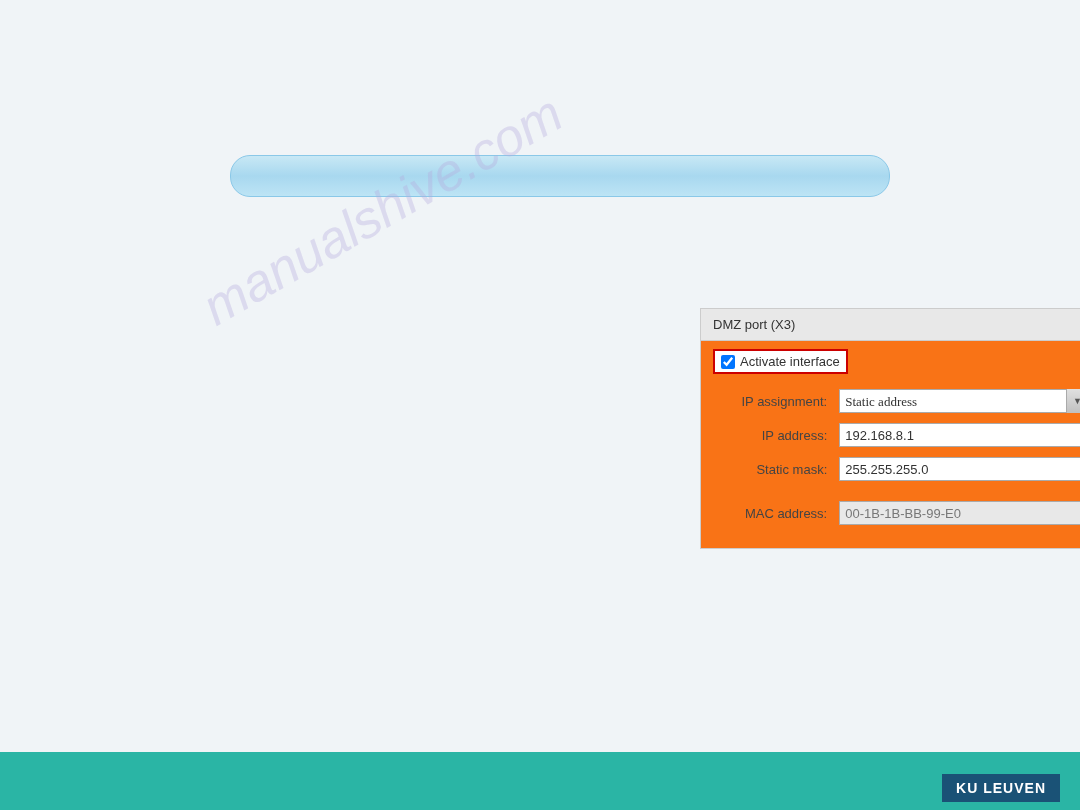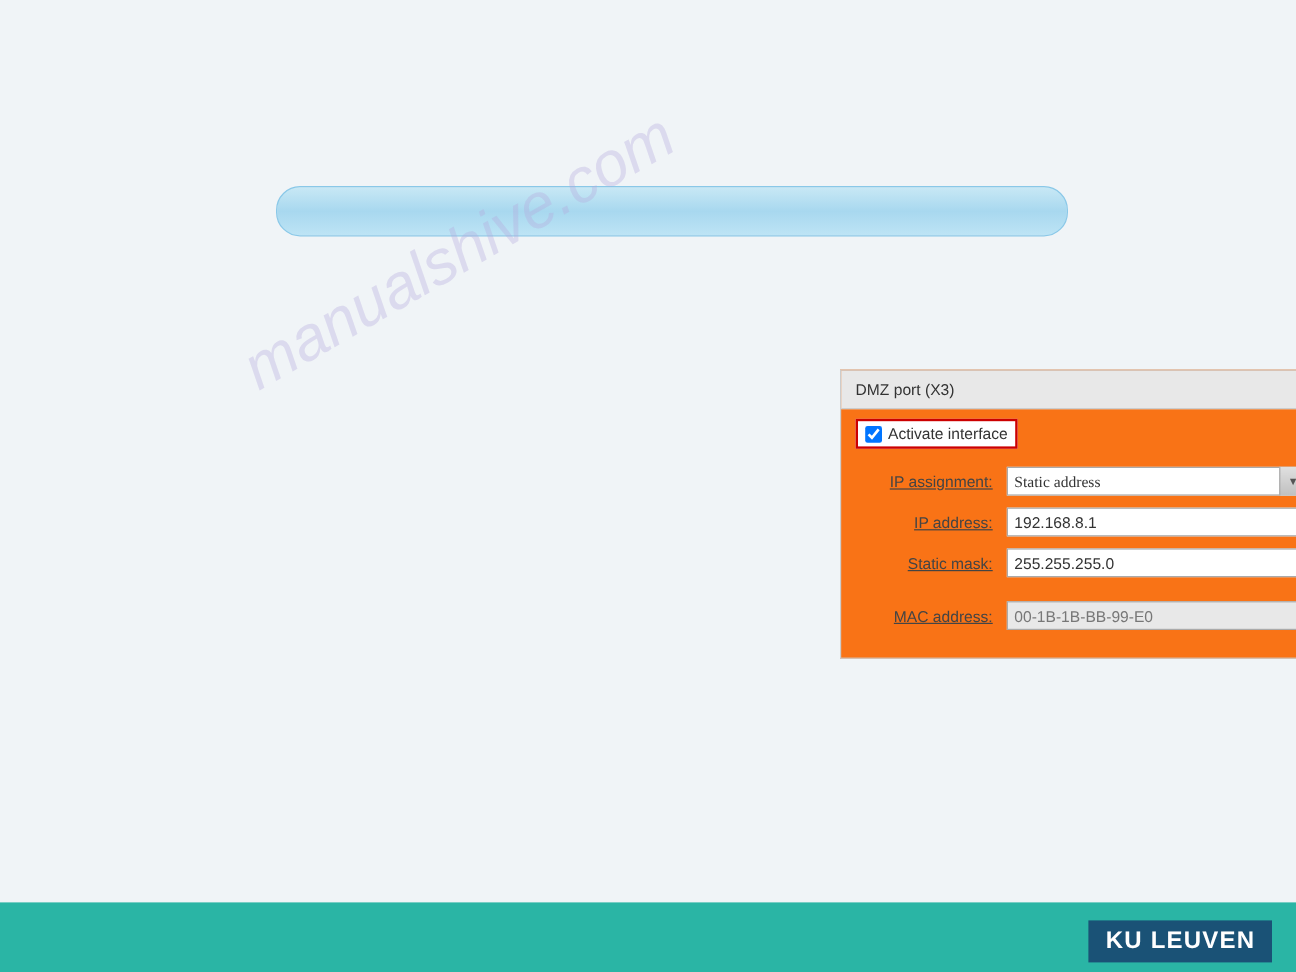--- a/index.html
+++ b/index.html
@@ -106,21 +106,20 @@
       vertical-align: middle;
     }
 
     .form-table tr td:first-child {
       width: 100px;
       text-align: right;
       padding-right: 8px;
       color: #444;
       font-size: 13px;
       white-space: nowrap;
-      text-decoration: underline;
     }
 
     .form-table tr td:last-child {
       width: 210px;
     }
 
     .form-input {
       width: 100%;
       height: 24px;
       border: 1px solid #aaa;
@@ -189,21 +188,21 @@
       background-color: #2ab5a5;
     }
 
     
     .ku-leuven-logo {
       position: absolute;
       bottom: 8px;
       right: 20px;
       background: #1a5276;
       color: #fff;
-      font-size: 20px;
+      font-size: 14px;
       font-weight: bold;
       padding: 6px 14px;
       letter-spacing: 1px;
     }
   </style>
 </head>
 <body>
 
 <div class="watermark">manualshive.com</div>
 

